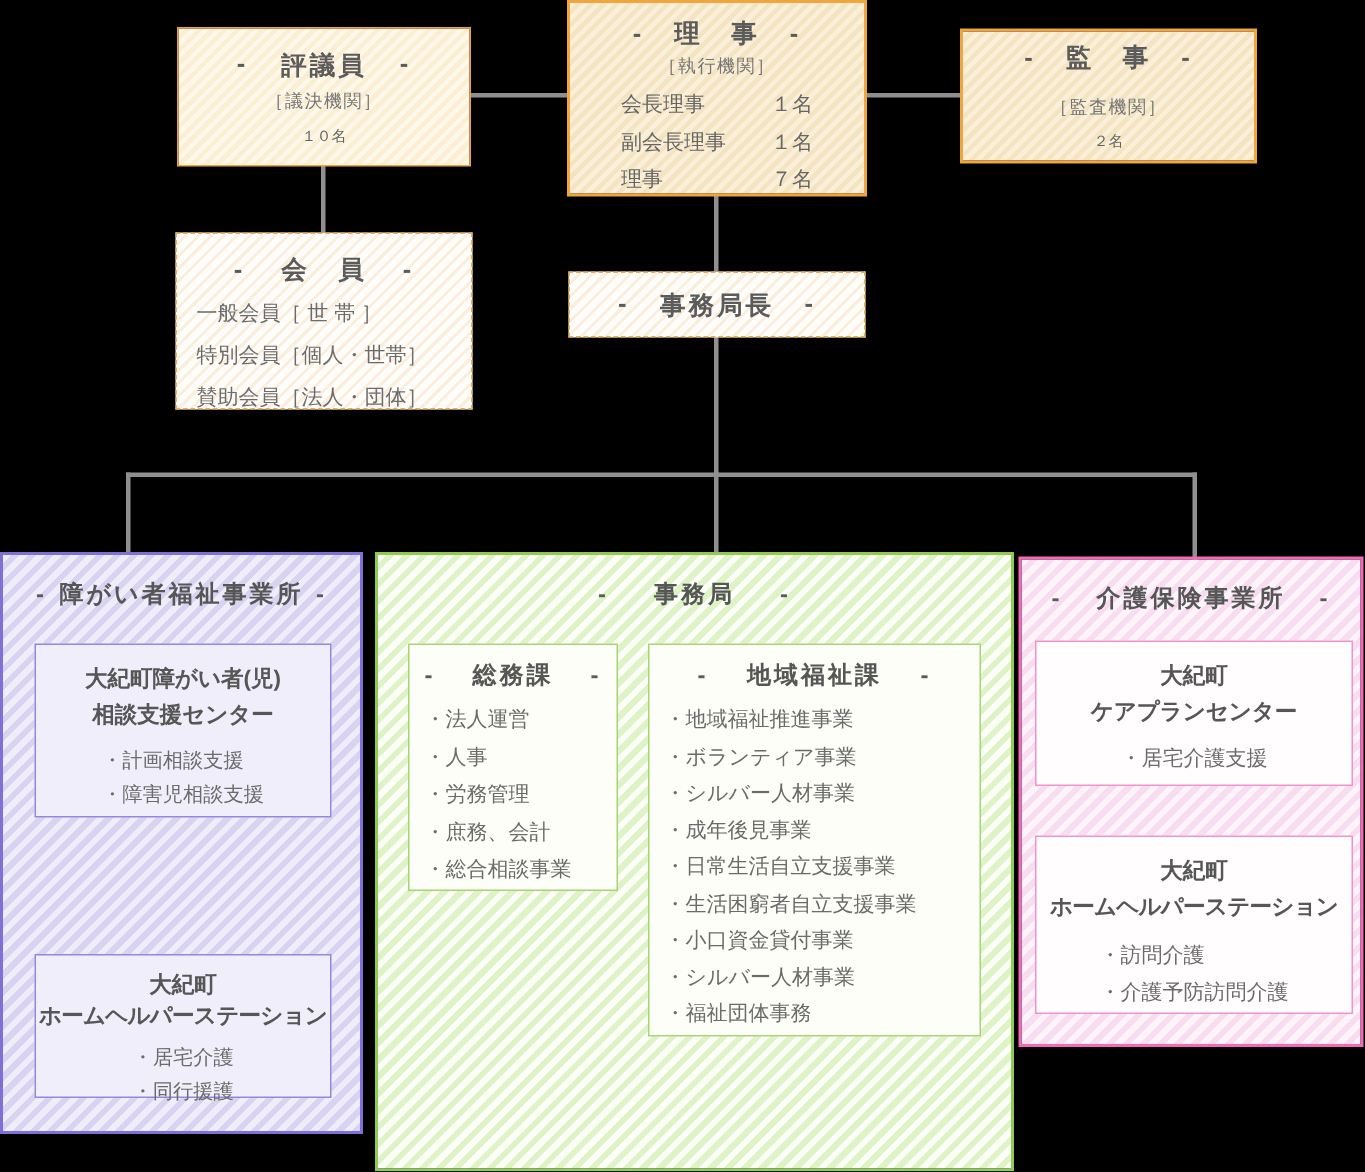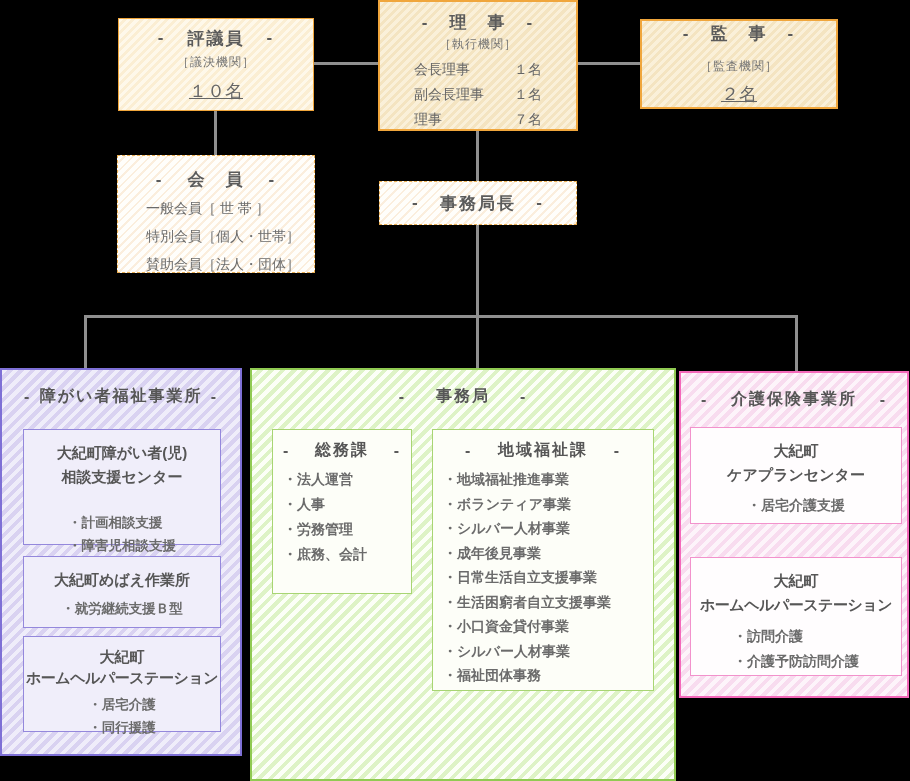--- a/index.html
+++ b/index.html
@@ -6,37 +6,37 @@
   .stage{position:relative;width:910px;height:781px;background:#000000;
          font-family:"Liberation Sans","DejaVu Sans",sans-serif;overflow:hidden;color:#666;}
   .abs{position:absolute;box-sizing:border-box;}
   .line{position:absolute;background:#8f8f8f;}
   
   .bx-cream{background:repeating-linear-gradient(135deg,#fef8ea 0 3px,#fbeed3 3px 6px);border:1px solid #f0a63c;}
   .bx-tan{background:repeating-linear-gradient(135deg,#faf0d9 0 3px,#f4e4c1 3px 6px);border:2px solid #f0a63c;}
   .bx-dashed{background:repeating-linear-gradient(135deg,#fffefb 0 4px,#fbeedd 4px 6px);border:1px dashed #e9ae53;}
   .t-main{font-size:17px;font-weight:bold;color:#5b5b5b;letter-spacing:2px;}
   .t-sub{font-size:12px;color:#757575;letter-spacing:1px;}
-  .t-count{font-size:18px;color:#666;text-decoration:underline;}
+  .t-count{font-size:10px;color:#666;}
   .dt{display:flex;align-items:center;}
   .dt-center{justify-content:center;gap:22px;}
   .dt-between{justify-content:space-between;}
   .col{display:flex;flex-direction:column;align-items:center;}
   .r-row{display:flex;justify-content:space-between;padding:0 34px;line-height:25px;font-size:14px;color:#666;}
   
   .sec-purple{background:repeating-linear-gradient(135deg,#efedfa 0 4px,#d9d2f1 4px 8px);border:2px solid #7e70d6;}
   .sec-green{background:repeating-linear-gradient(135deg,#fcfff7 0 4px,#def3c6 4px 8px);border:2px solid #90ca52;}
   .sec-pink{background:repeating-linear-gradient(135deg,#fdf4fa 0 4px,#f8dcef 4px 8px);border:2px solid #f469ba;}
   .sec-title{font-size:16px;font-weight:bold;color:#565656;letter-spacing:2px;}
   .unit{position:absolute;box-sizing:border-box;text-align:center;}
   .unit-purple{background:#f0eefa;border:1px solid #9488dc;}
   .unit-green{background:#fdfef8;border:1px solid #a8d573;}
   .unit-pink{background:#fffdfe;border:1px solid #f292cc;}
   .u-title{font-size:15px;font-weight:bold;color:#565656;line-height:24px;}
-  .bullets{display:inline-block;text-align:left;color:#6b6b6b;font-weight:bold;}
+  .bullets{display:inline-block;text-align:left;color:#6b6b6b;}
   .dash{font-weight:bold;color:#5b5b5b;}
   .div-title{font-size:16px;font-weight:bold;color:#565656;letter-spacing:2px;}
 </style>
 </head>
 <body>
 
 <div class="stage">
 
   <div class="line" style="left:314px;top:62px;width:64px;height:3px"></div>
   <div class="line" style="left:578px;top:62px;width:62px;height:3px"></div>
@@ -88,21 +88,21 @@
     <div class="t-sub" style="margin-top:13px">［監査機関］</div>
     <div class="t-count" style="margin-top:7px">２名</div>
   </div>
 
   <div class="abs bx-dashed" style="left:117px;top:155px;width:198px;height:118px;padding-top:12px">
     <div class="dt dt-center t-main" style="gap:24px">
       <span class="dash">-</span>
       <span>会　員</span>
       <span class="dash">-</span>
     </div>
-    <div style="font-size:14px;line-height:28px;padding-left:28px;margin-top:3px;color:#6b6b6b">
+    <div style="font-size:14px;line-height:28px;padding-left:13px;margin-top:3px;color:#6b6b6b">
       <div>一般会員［ 世 帯 ］</div>
       <div>特別会員［個人・世帯］</div>
       <div>賛助会員［法人・団体］</div>
     </div>
   </div>
 
   <div class="abs bx-dashed dt dt-between t-main" style="left:379px;top:181px;width:198px;height:44px;padding:0 32px">
     <span class="dash">-</span>
     <span>事務局長</span>
     <span class="dash">-</span>
@@ -111,32 +111,26 @@
   <div class="abs sec-purple" style="left:0;top:368px;width:242px;height:388px">
     <div class="dt dt-between sec-title" style="padding:16px 22px 0 22px">
       <span class="dash">-</span>
       <span>障がい者福祉事業所</span>
       <span class="dash">-</span>
     </div>
 
     <div class="unit unit-purple" style="left:21px;top:59px;width:198px;height:116px;padding-top:11px">
       <div class="u-title">大紀町障がい者(児)</div>
       <div class="u-title">相談支援センター</div>
-      <div class="bullets" style="font-size:13.5px;line-height:23px;margin-top:22px">
+      <div class="bullets" style="font-size:13.5px;line-height:23px;margin-top:6px">
         <div>・計画相談支援</div>
         <div>・障害児相談支援</div>
       </div>
     </div>
 
-    <div class="unit unit-purple" style="left:21px;top:186px;width:198px;height:72px;padding-top:11px">
-      <div class="u-title">大紀町めばえ作業所</div>
-      <div class="bullets" style="font-size:13.5px;line-height:23px;margin-top:5px">
-        <div>・就労継続支援Ｂ型</div>
-      </div>
-    </div>
 
     <div class="unit unit-purple" style="left:21px;top:266px;width:198px;height:96px;padding-top:9px">
       <div class="u-title" style="line-height:21px">大紀町</div>
       <div class="u-title" style="line-height:21px;letter-spacing:-0.5px">ホームヘルパーステーション</div>
       <div class="bullets" style="font-size:13.5px;line-height:23px;margin-top:5px">
         <div>・居宅介護</div>
         <div>・同行援護</div>
       </div>
     </div>
   </div>
@@ -152,20 +146,21 @@
       <div class="dt dt-between div-title" style="padding:0 10px">
         <span class="dash">-</span>
         <span>総務課</span>
         <span class="dash">-</span>
       </div>
       <div class="bullets" style="font-size:14px;line-height:25px;margin-top:6px;width:118px">
         <div>・法人運営</div>
         <div>・人事</div>
         <div>・労務管理</div>
         <div>・庶務、会計</div>
+        <div>・総合相談事業</div>
       </div>
     </div>
 
     <div class="unit unit-green" style="left:180px;top:59px;width:222px;height:262px;padding-top:10px">
       <div class="dt dt-between div-title" style="padding:0 32px">
         <span class="dash">-</span>
         <span>地域福祉課</span>
         <span class="dash">-</span>
       </div>
       <div class="bullets" style="font-size:14px;line-height:24.5px;margin-top:6px;width:200px">

